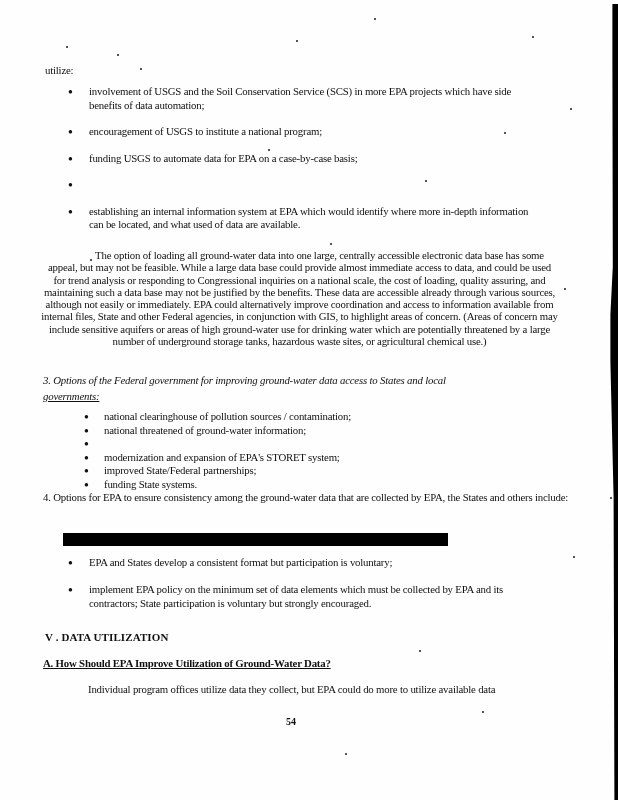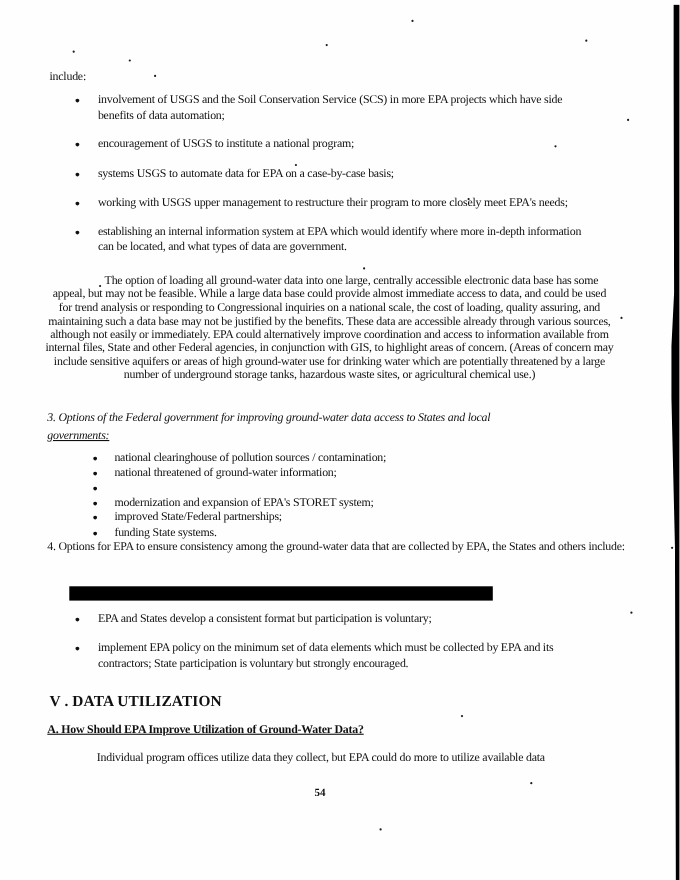--- a/index.html
+++ b/index.html
@@ -20,64 +20,63 @@
   .list3 .li { margin-bottom:0; line-height:13.6px; }
   .list3 .marker { margin-left:41px; flex:0 0 20px; }
   .list3 .li-text { max-width:470px; }
   .list4 { top:556px; }
   .list4 .li { margin-bottom:13.5px; }
   .para { left:41px; top:249px; width:517px; line-height:12.3px; text-indent:40px; text-align:center; }
   .h3 { left:43px; top:373px; line-height:15.5px;font-style:italic; }
   .h4 { left:43px; top:491px; width:534px; line-height:13px; }
   .u { text-decoration:underline; }
   .redaction { left:63px; top:533px; width:385px; height:12.5px; background:#000; }
-  .hV { left:45px; top:631px; font-weight:700; font-size:14px; letter-spacing:0.1px; }
+  .hV { left:45px; top:631px; font-weight:700; font-size:11px; letter-spacing:0.1px; }
   .hA { left:43px; top:657px; font-weight:700; text-decoration:underline; }
   .closing { left:88px; top:683px; white-space:nowrap; }
   .pagenum { left:286px; top:716px; font-weight:700; font-size:10px; letter-spacing:0; }
   .scan-bar {
     left:610px; top:4px; width:8px; height:796px; background:#000;
     clip-path: polygon(30% 0, 100% 0, 100% 100%, 55% 100%, 45% 62%, 5% 45%, 5% 39%, 35% 33%, 30% 8%);
   }
   .speck { position:absolute; width:2px; height:2px; background:#1c1c1c; border-radius:50%; }
 </style>
 </head>
 <body>
 
 <div class="page">
 
   <div class="abs scan-bar"></div>
 
-  <div class="abs lead">include:</div>
+  <div class="abs lead">utilize:</div>
 
   <div class="abs list list1">
 
       <div class="li">
         <span class="marker">●</span>
         <span class="li-text">involvement of USGS and the Soil Conservation Service (SCS) in more EPA projects which have side benefits of data automation;</span>
       </div>
 
       <div class="li">
         <span class="marker">●</span>
         <span class="li-text">encouragement of USGS to institute a national program;</span>
       </div>
 
       <div class="li">
         <span class="marker">●</span>
-        <span class="li-text">systems USGS to automate data for EPA on a case-by-case basis;</span>
+        <span class="li-text">funding USGS to automate data for EPA on a case-by-case basis;</span>
       </div>
 
       <div class="li">
         <span class="marker">●</span>
-        <span class="li-text">working with USGS upper management to restructure their program to more closely meet EPA's needs;</span>
       </div>
 
       <div class="li">
         <span class="marker">●</span>
-        <span class="li-text">establishing an internal information system at EPA which would identify where more in-depth information can be located, and what types of data are government.</span>
+        <span class="li-text">establishing an internal information system at EPA which would identify where more in-depth information can be located, and what used of data are available.</span>
       </div>
     </div>
 
   <div class="abs para">The option of loading all ground-water data into one large, centrally accessible electronic data base has some appeal, but may not be feasible. While a large data base could provide almost immediate access to data, and could be used for trend analysis or responding to Congressional inquiries on a national scale, the cost of loading, quality assuring, and maintaining such a data base may not be justified by the benefits. These data are accessible already through various sources, although not easily or immediately. EPA could alternatively improve coordination and access to information available from internal files, State and other Federal agencies, in conjunction with GIS, to highlight areas of concern. (Areas of concern may include sensitive aquifers or areas of high ground-water use for drinking water which are potentially threatened by a large number of underground storage tanks, hazardous waste sites, or agricultural chemical use.)</div>
 
   <div class="abs h3">
     <span>3. Options of the Federal government for improving ground-water data access to States and local</span><br>
     <span class="u">governments:</span>
   </div>
 

